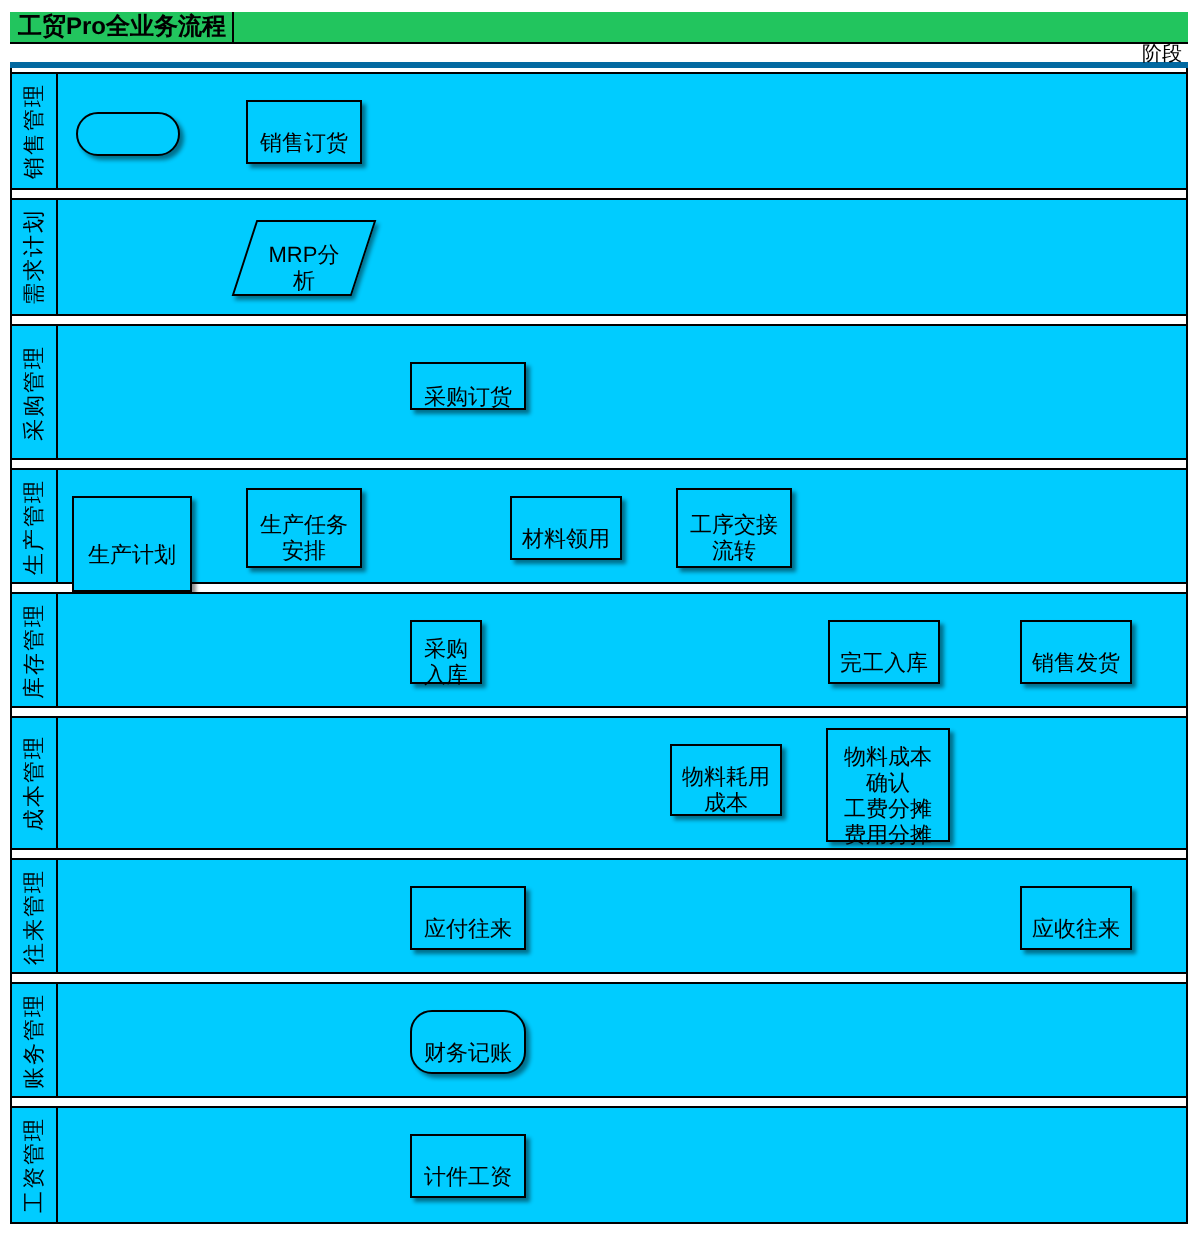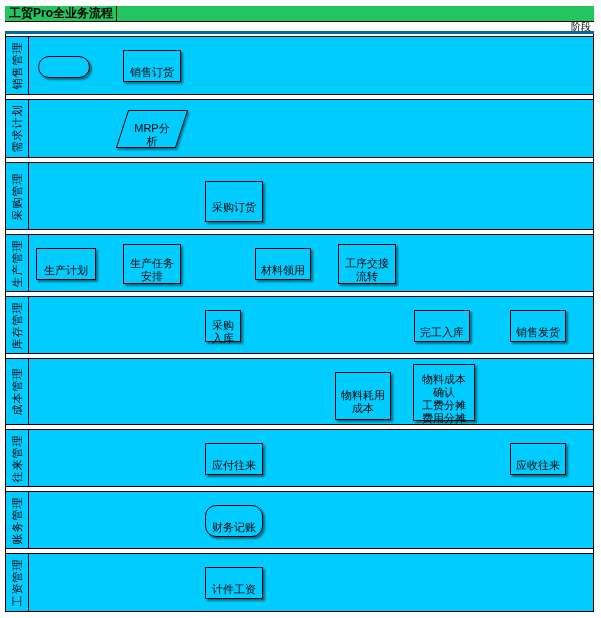--- a/index.html
+++ b/index.html
@@ -60,32 +60,32 @@
 析</span>
         </div>
     </div>
   </div>
 
   <div class="lane" style="top:162px;height:68px;">
     <div class="lane-label">
         <span>采购管理</span>
       </div>
     <div class="lane-body">
-      <div class="node proc" style="left:176px;top:18px;width:58px;height:41px;">
+      <div class="node proc" style="left:176px;top:18px;width:58px;height:24px;">
           <span class="txt">采购订货</span>
         </div>
     </div>
   </div>
 
   <div class="lane" style="top:234px;height:58px;">
     <div class="lane-label">
         <span>生产管理</span>
       </div>
     <div class="lane-body">
-      <div class="node proc" style="left:7px;top:13px;width:60px;height:32px;">
+      <div class="node proc" style="left:7px;top:13px;width:60px;height:48px;">
           <span class="txt">生产计划</span>
         </div>
       <div class="node proc" style="left:94px;top:9px;width:58px;height:40px;">
           <span class="txt">生产任务
 安排</span>
         </div>
       <div class="node proc" style="left:226px;top:13px;width:56px;height:32px;">
           <span class="txt">材料领用</span>
         </div>
       <div class="node proc" style="left:309px;top:9px;width:58px;height:40px;">
@@ -110,21 +110,21 @@
           <span class="txt">完工入库</span>
         </div>
     </div>
   </div>
 
   <div class="lane" style="top:358px;height:67px;">
     <div class="lane-label">
         <span>成本管理</span>
       </div>
     <div class="lane-body">
-      <div class="node proc" style="left:306px;top:13px;width:56px;height:48px;">
+      <div class="node proc" style="left:306px;top:13px;width:56px;height:36px;">
           <span class="txt">物料耗用
 成本</span>
         </div>
       <div class="node proc" style="left:384px;top:5px;width:62px;height:57px;">
           <span class="txt">物料成本
 确认
 工费分摊
 费用分摊</span>
         </div>
     </div>

